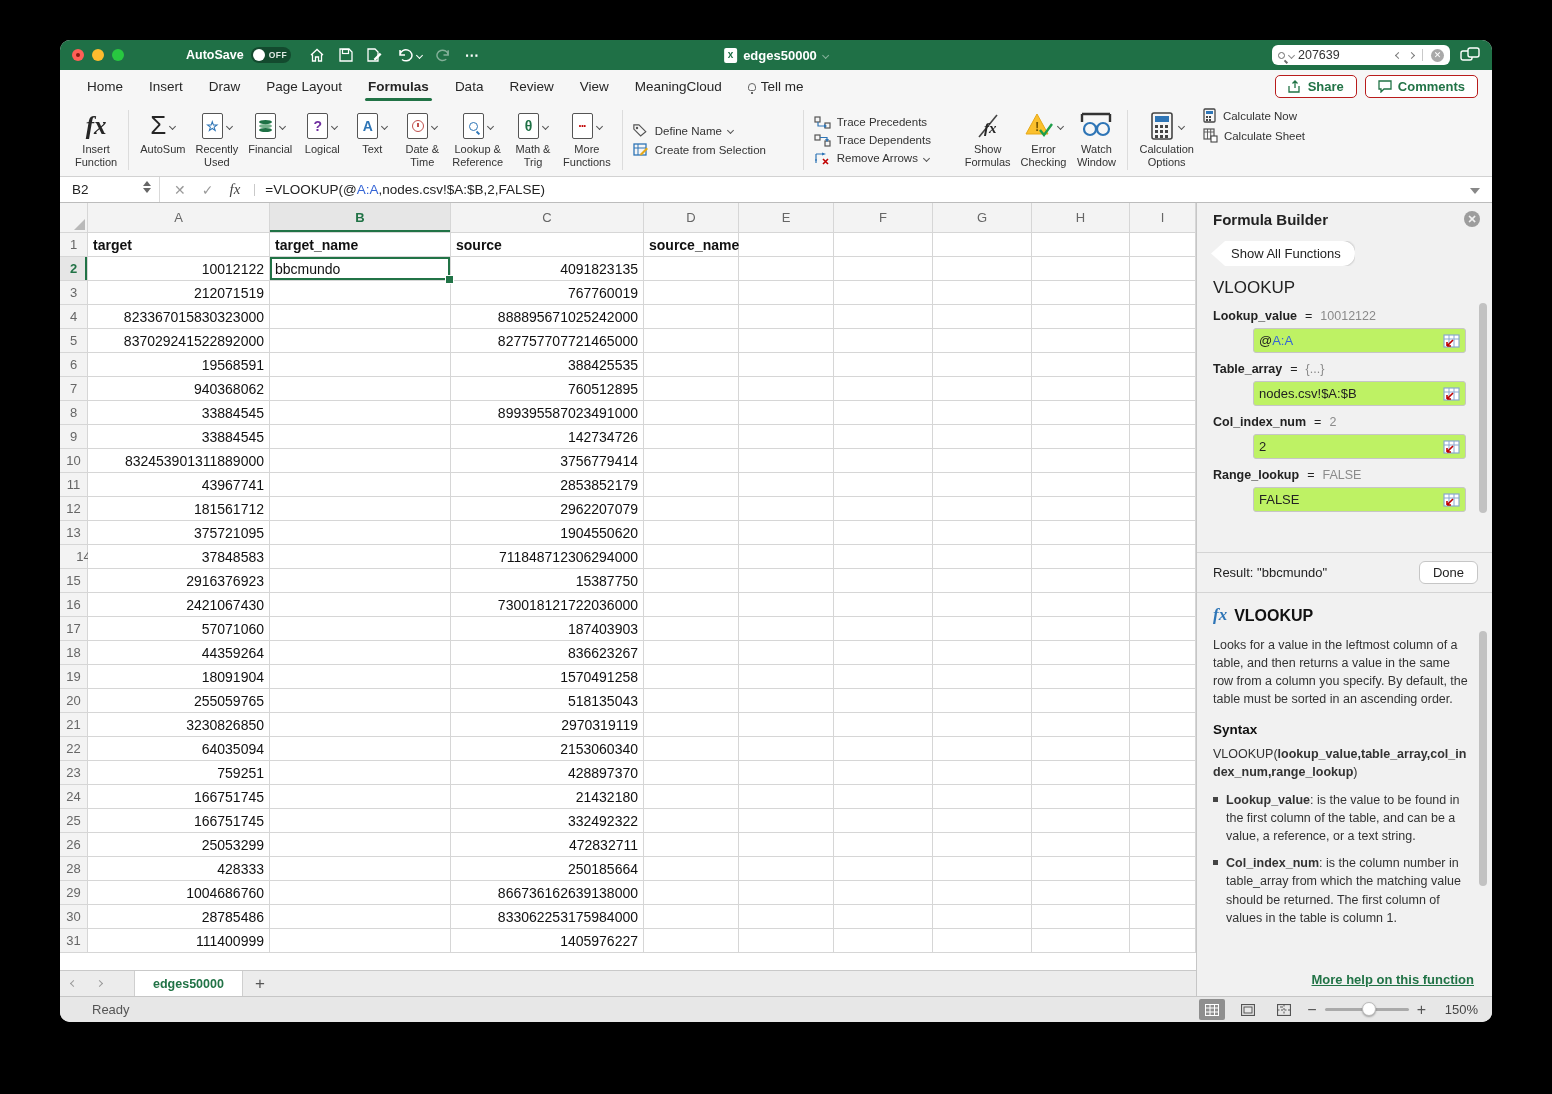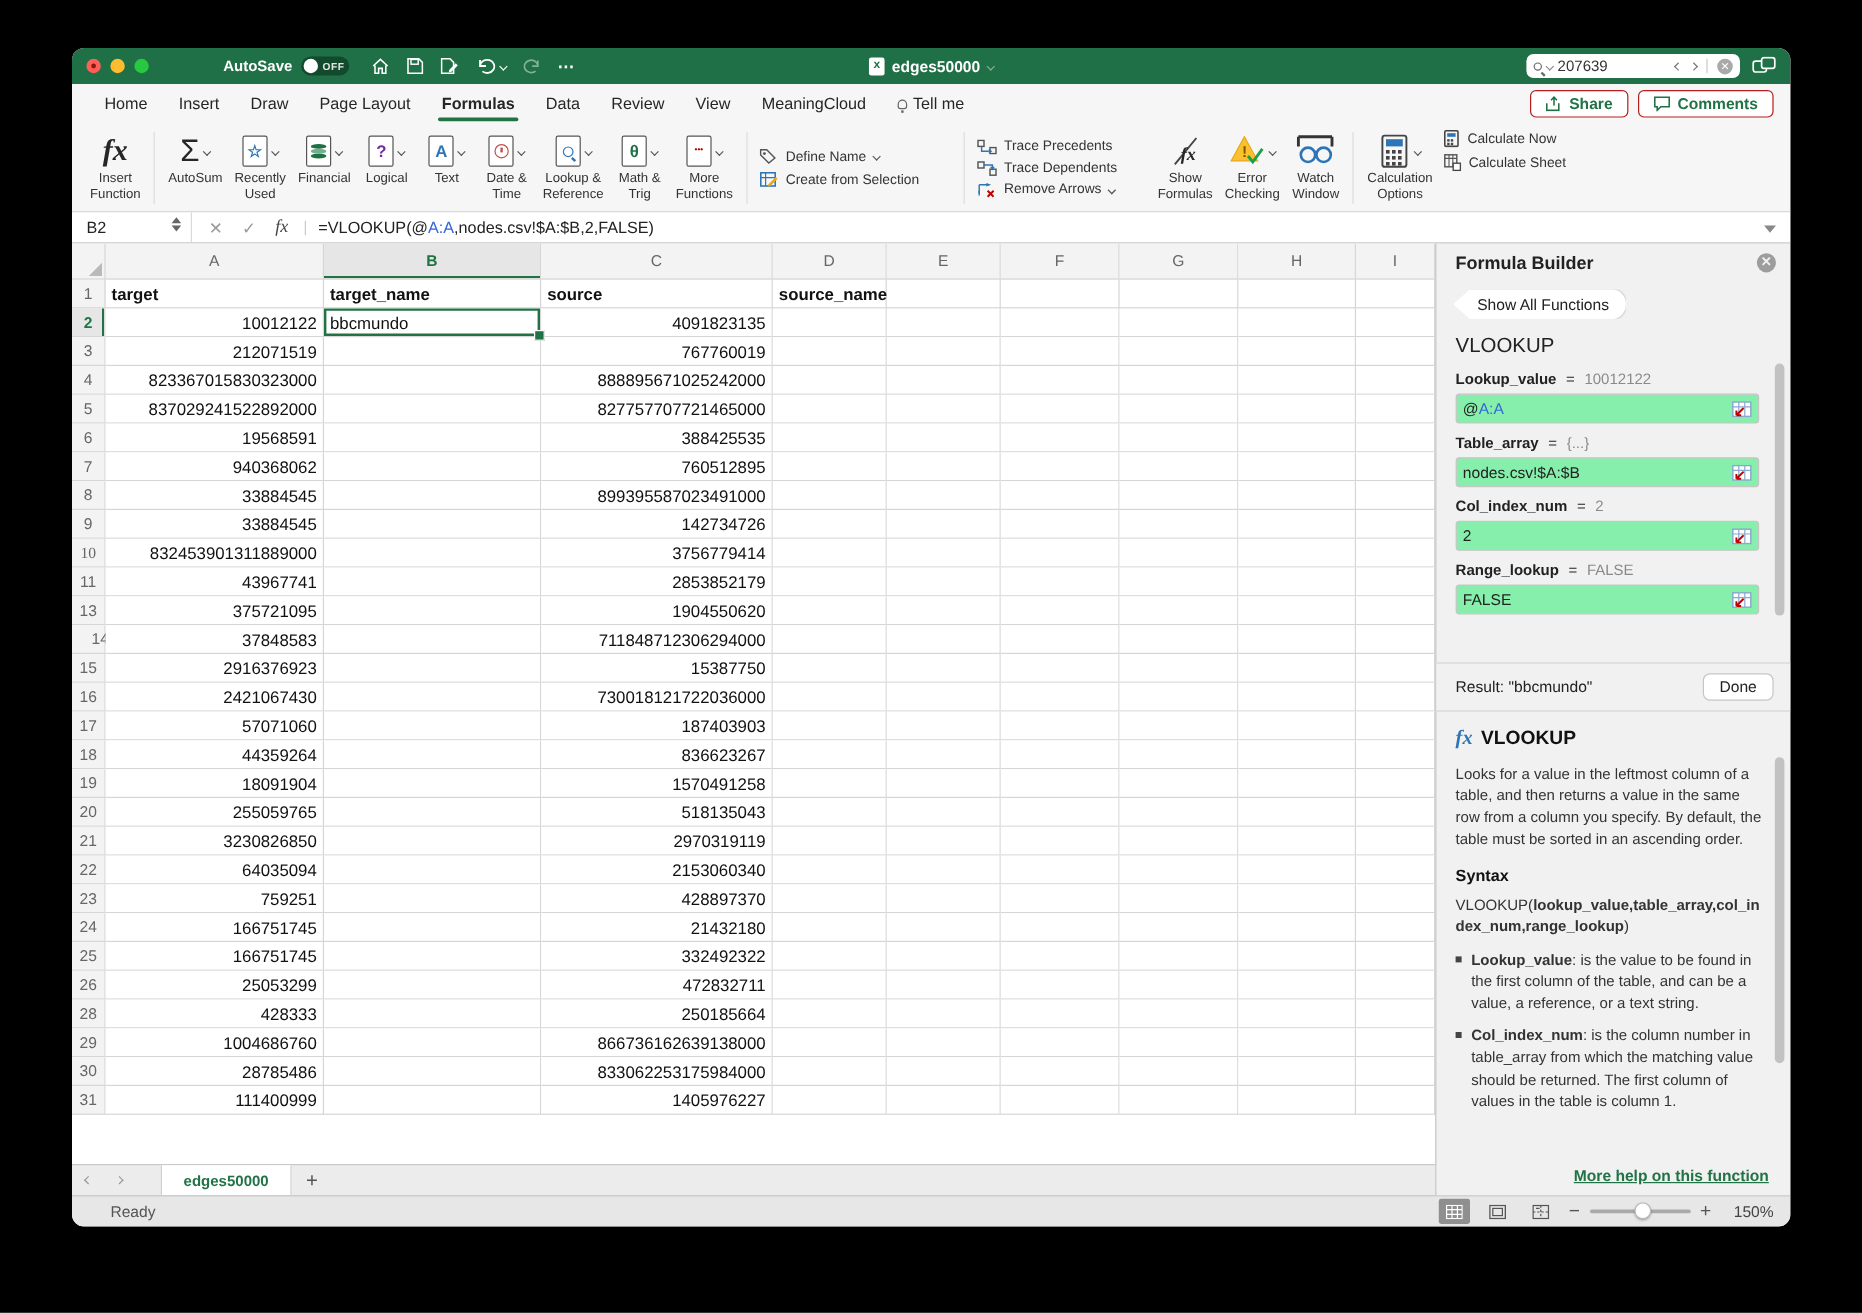--- a/index.html
+++ b/index.html
@@ -125,21 +125,21 @@
   .phead { height:32px; display:flex; align-items:center; padding:0 12px 0 16px; flex:none; }
   .phead .t { font-size:15px; font-weight:bold; }
   .pclose { margin-left:auto; width:16px; height:16px; border-radius:50%; background:#9d9d9d; color:#f1f1f1; font-size:11px; line-height:16px; text-align:center; font-weight:bold; }
   .showall { margin:6px 14px 4px; align-self:flex-start; background:#fff; font-size:13px; color:#222; padding:5px 14px 5px 20px; clip-path:polygon(14px 0,100% 0,100% 100%,14px 100%,0 50%); border-radius:12px; filter:drop-shadow(0 0 1px #9a9a9a); }
   .fname { font-size:17px; margin:8px 16px 2px; }
   .args { padding:0 26px 0 16px; }
   .argrow { margin-top:9px; }
   .argrow .line1 { display:flex; align-items:baseline; gap:8px; font-size:12.5px; }
   .argrow .line1 b { font-size:12.5px; }
   .argrow .eqv { color:#8a8a8a; }
-  .arginput { margin-top:5px; height:25px; background:#86efac; border:1px solid #c6c6c6; border-radius:3px; display:flex; align-items:center; padding:0 5px; font-size:13px; }
+  .arginput { margin-top:5px; height:25px; background:#bef264; border:1px solid #c6c6c6; border-radius:3px; display:flex; align-items:center; padding:0 5px; font-size:13px;margin-left:40px; }
   .arginput .v { flex:1; white-space:nowrap; overflow:hidden; }
   .rangeicon { flex:none; }
   .argscroll { position:absolute; right:5px; top:100px; width:8px; height:210px; border-radius:4px; background:#c2c2c2; }
   .resultrow { border-top:1px solid #d4d4d4; margin-top:14px; height:40px; display:flex; align-items:center; padding:0 14px 0 16px; font-size:13px; flex:none; background:#f1f1f1; }
   .donebtn { margin-left:auto; background:#fff; border:1px solid #c6c6c6; border-radius:6px; padding:3px 13px; font-size:13px; color:#222; }
   .helpbox { border-top:1px solid #d4d4d4; flex:1; min-height:0; overflow:hidden; padding:10px 24px 0 16px; position:relative; font-size:12.5px; line-height:1.45; color:#333; }
   .helptitle { display:flex; align-items:center; gap:7px; margin-bottom:8px; }
   .fx-blue { font-family:"Liberation Serif",serif; font-style:italic; font-weight:bold; font-size:17px; color:#2e75b6; }
   .helptitle .nm { font-size:16px; font-weight:bold; color:#111; }
   .syntaxh { font-weight:bold; font-size:13.5px; margin:12px 0 5px; color:#111; }
@@ -627,36 +627,48 @@
             <div class="gcell" style="width: 181px;"></div>
             <div class="gcell num" style="width: 193px;">142734726</div>
             <div class="gcell" style="width: 95px;"></div>
             <div class="gcell" style="width: 95px;"></div>
             <div class="gcell" style="width: 99px;"></div>
             <div class="gcell" style="width: 99px;"></div>
             <div class="gcell" style="width: 98px;"></div>
             <div class="gcell" style="width: 66px;"></div>
           </div>
           <div class="grow" style="height: 24px;">
-            <div class="gut" style="width: 28px; font-family: Liberation Serif, serif;">10</div>
+            <div class="gut" style="width: 28px;">10</div>
             <div class="gcell num" style="width: 182px;">832453901311889000</div>
             <div class="gcell" style="width: 181px;"></div>
             <div class="gcell num" style="width: 193px;">3756779414</div>
             <div class="gcell" style="width: 95px;"></div>
             <div class="gcell" style="width: 95px;"></div>
             <div class="gcell" style="width: 99px;"></div>
             <div class="gcell" style="width: 99px;"></div>
             <div class="gcell" style="width: 98px;"></div>
             <div class="gcell" style="width: 66px;"></div>
           </div>
           <div class="grow" style="height: 24px;">
             <div class="gut" style="width: 28px;">11</div>
             <div class="gcell num" style="width: 182px;">43967741</div>
             <div class="gcell" style="width: 181px;"></div>
             <div class="gcell num" style="width: 193px;">2853852179</div>
+            <div class="gcell" style="width: 95px;"></div>
+            <div class="gcell" style="width: 95px;"></div>
+            <div class="gcell" style="width: 99px;"></div>
+            <div class="gcell" style="width: 99px;"></div>
+            <div class="gcell" style="width: 98px;"></div>
+            <div class="gcell" style="width: 66px;"></div>
+          </div>
+          <div class="grow" style="height: 24px;">
+            <div class="gut" style="width: 28px;">12</div>
+            <div class="gcell num" style="width: 182px;">181561712</div>
+            <div class="gcell" style="width: 181px;"></div>
+            <div class="gcell num" style="width: 193px;">2962207079</div>
             <div class="gcell" style="width: 95px;"></div>
             <div class="gcell" style="width: 95px;"></div>
             <div class="gcell" style="width: 99px;"></div>
             <div class="gcell" style="width: 99px;"></div>
             <div class="gcell" style="width: 98px;"></div>
             <div class="gcell" style="width: 66px;"></div>
           </div>
           <div class="grow" style="height: 24px;">
             <div class="gut" style="width: 28px;">13</div>
             <div class="gcell num" style="width: 182px;">375721095</div>

